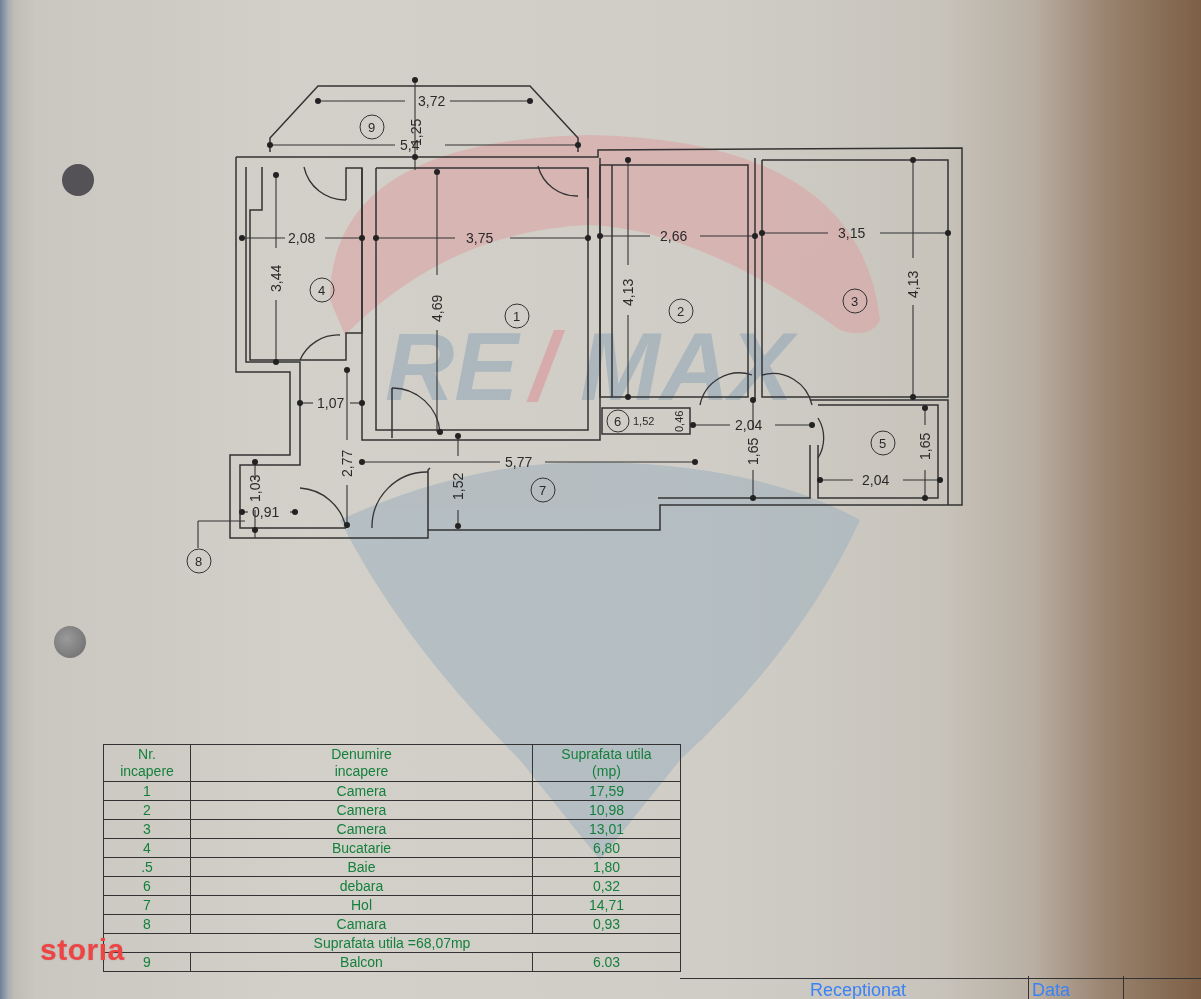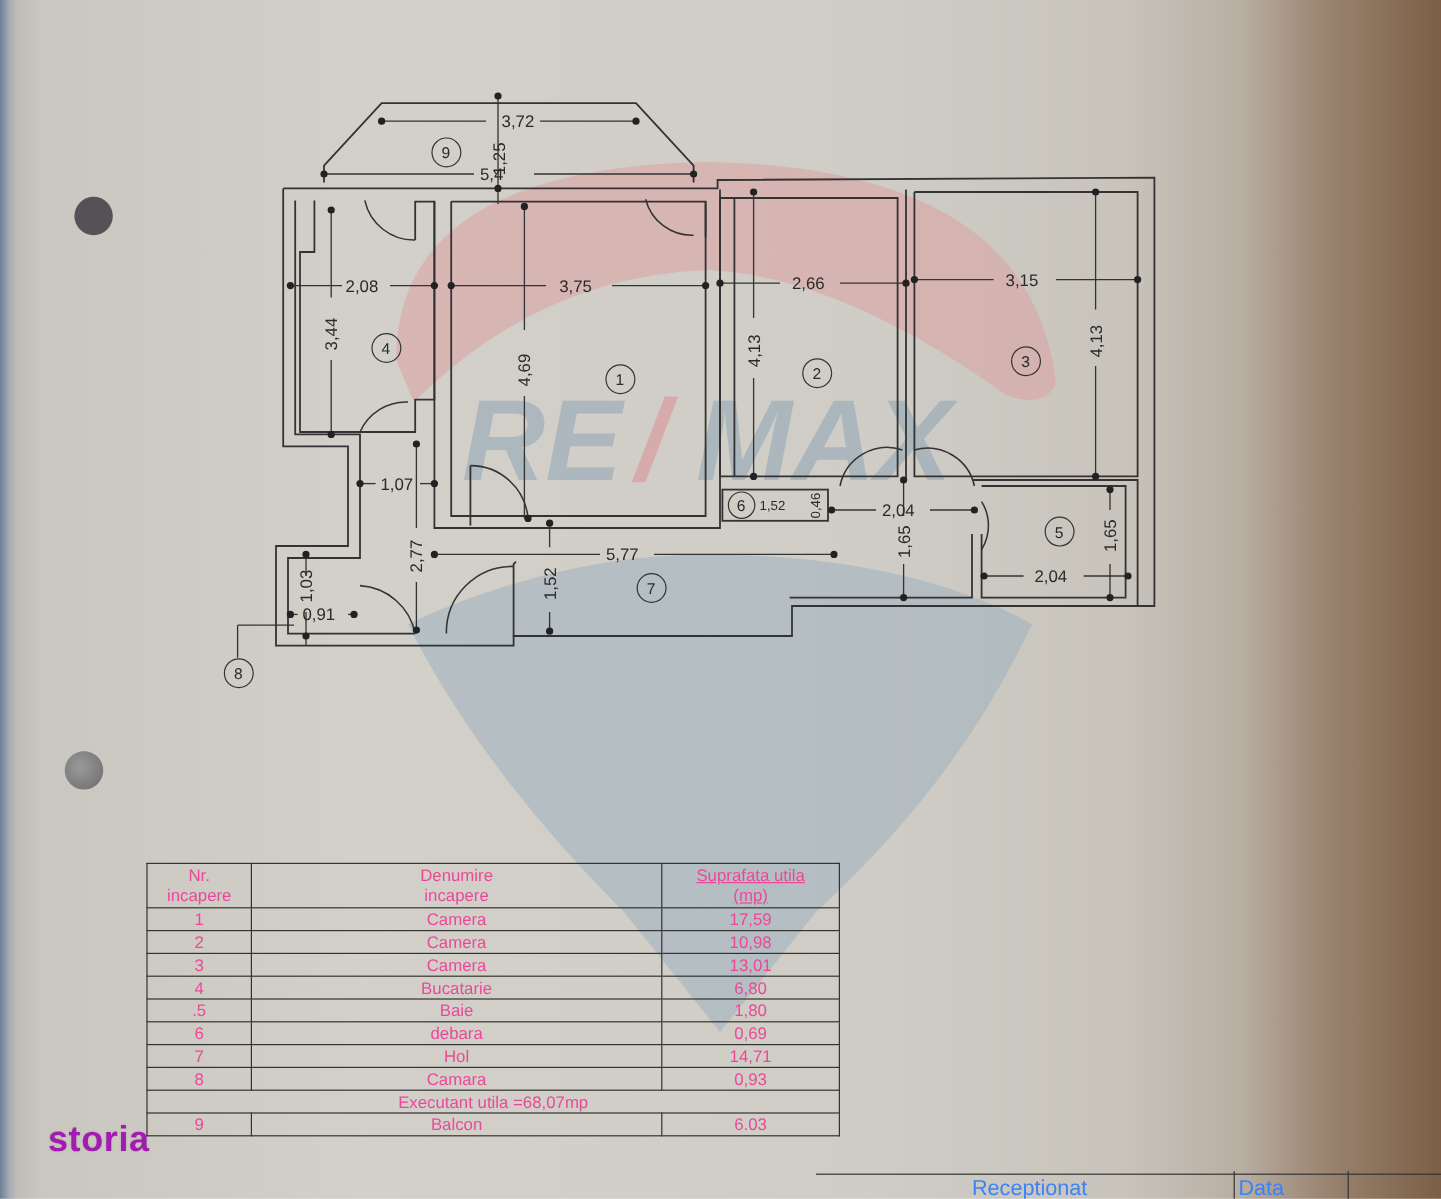--- a/index.html
+++ b/index.html
@@ -8,28 +8,28 @@
     font-family:"Liberation Sans", sans-serif;
     background: linear-gradient(90deg, #b9b6ae 0%, #c9c7c0 3%, #d2d0c9 25%, #cfcdc6 60%, #c8c4bc 78%, #b9afa3 86%, #9a8470 92%, #7c5f45 100%);
   }
   .blue-edge { position:absolute; left:0; top:0; width:14px; height:999px;
     background: linear-gradient(90deg, #6f7f96 0%, #a8aeb6 60%, rgba(0,0,0,0) 100%); }
   .hole { position:absolute; border-radius:50%; }
   #plan { position:absolute; left:0; top:0; }
   .dim { font-size:14px; fill:#2a2a2a; font-family:"Liberation Sans", sans-serif; }
   .lbl { font-size:13px; fill:#2a2a2a; font-family:"Liberation Sans", sans-serif; }
   table.areas {
-    position:absolute; left:103px; top:719px; border-collapse:collapse;
-    font-size:14px; color:#ec4899; background:transparent;margin-left:19px;
+    position:absolute; left:103px; top:744px; border-collapse:collapse;
+    font-size:14px; color:#15803d; background:transparent;
   }
   table.areas td { border:1.5px solid #333; text-align:center; padding:0; height:18px; line-height:17px; }
-  .c1 { width:86px; } .c2 { width:341px; } .c3 { width:147px;text-decoration:underline; }
+  .c1 { width:86px; } .c2 { width:341px; } .c3 { width:147px; }
   .sign { position:absolute; top:978px; left:680px; height:21px; border-top:1.5px solid #333; width:521px; }
   .sign span { position:absolute; top:1px; font-size:18px; color:#3b82f6; }
-  .storia { position:absolute; left:40px; top:933px; font-size:30px; font-weight:bold; color:#a21caf;
+  .storia { position:absolute; left:40px; top:933px; font-size:30px; font-weight:bold; color:#ef4444;
     letter-spacing:0.5px; text-shadow:0 0 2px rgba(0,0,0,0.15); }
 </style>
 </head>
 <body>
 
 <div class="blue-edge"></div>
 <div class="hole" style="left:62px;top:164px;width:32px;height:32px;background:#555257;"></div>
 <div class="hole" style="left:54px;top:626px;width:32px;height:32px;background:radial-gradient(circle at 40% 40%, #9a9a9a, #6a6a6a);"></div>
 
 <svg id="plan" width="1201" height="999">
@@ -270,34 +270,34 @@
         <td>6,80</td>
       </tr>
   <tr>
         <td>.5</td>
         <td>Baie</td>
         <td>1,80</td>
       </tr>
   <tr>
         <td>6</td>
         <td>debara</td>
-        <td>0,69</td>
+        <td>0,32</td>
       </tr>
   <tr>
         <td>7</td>
         <td>Hol</td>
         <td>14,71</td>
       </tr>
   <tr>
         <td>8</td>
         <td>Camara</td>
         <td>0,93</td>
       </tr>
   <tr>
-        <td colspan="3">Executant  utila =68,07mp</td>
+        <td colspan="3">Suprafata  utila =68,07mp</td>
       </tr>
   <tr>
         <td>9</td>
         <td>Balcon</td>
         <td>6.03</td>
       </tr>
 </tbody>
   </table>
 
 <div class="sign">

